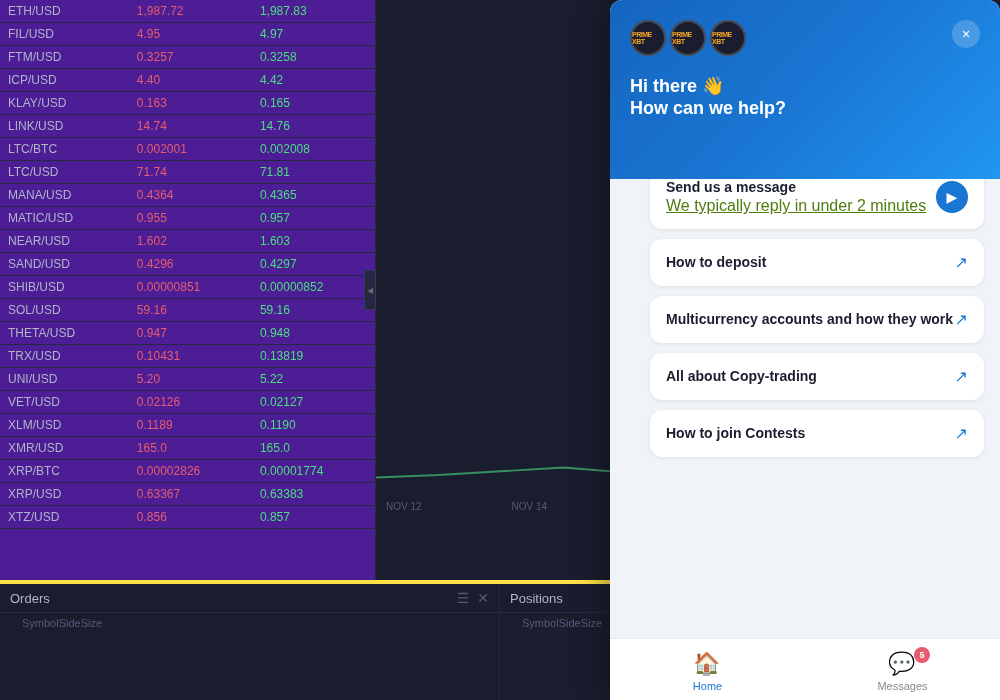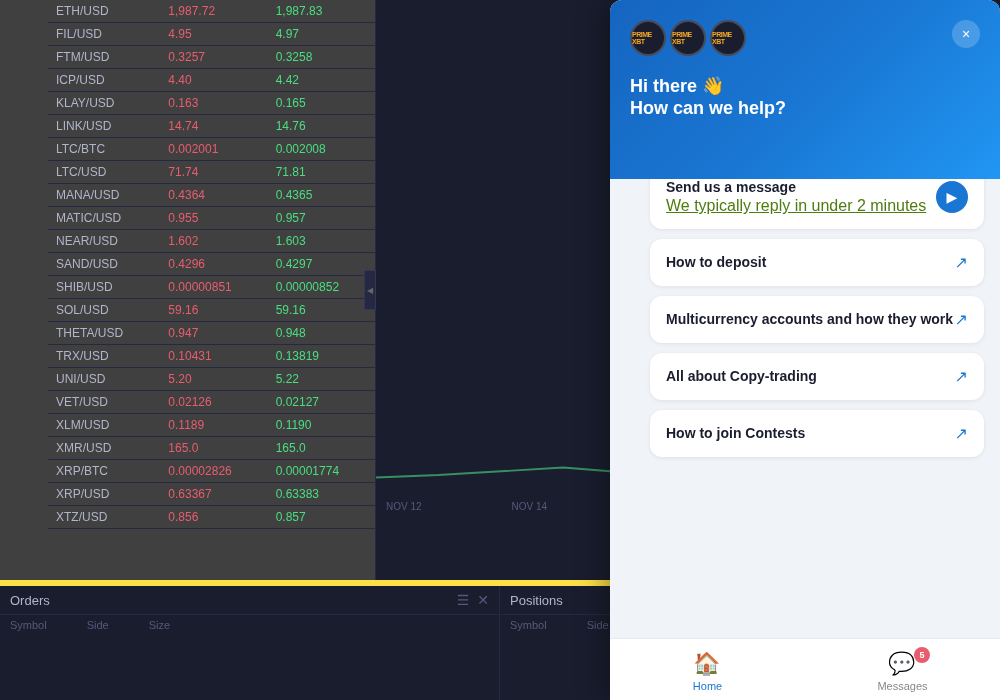--- a/index.html
+++ b/index.html
@@ -16,23 +16,22 @@
     
     .trading-area {
       display: flex;
       flex: 1;
       overflow: hidden;
     }
 
     .market-table {
       width: 375px;
       overflow-y: auto;
-      background: #404040;
+      background: #4c1d95;
       flex-shrink: 0;
-      padding-left: 48px;
     }
 
     .market-table table {
       width: 100%;
       border-collapse: collapse;
       font-size: 12px;
     }
 
     .market-table table tr {
       border-bottom: 1px solid #252840;
@@ -99,21 +98,21 @@
       justify-content: center;
       cursor: pointer;
       font-size: 8px;
       color: #666;
     }
 
     
     .bottom-panels {
       height: 120px;
       display: flex;
-      border-top: 6px solid #fde047;
+      border-top: 4px solid #fde047;
     }
 
     .panel {
       flex: 1;
       background: #1a1d2e;
       border-right: 1px solid #252840;
     }
 
     .panel-header {
       display: flex;
@@ -139,21 +138,21 @@
       color: #555a7a;
       font-size: 14px;
       cursor: pointer;
     }
 
     .panel-cols {
       display: flex;
       padding: 4px 10px;
       font-size: 11px;
       color: #555a7a;
-      gap: 40px;
+      margin-left: 12px;
     }
 
     
     .chat-overlay {
       position: absolute;
       top: 0;
       right: 0;
       width: 390px;
       height: 700px;
       background: #fff;

